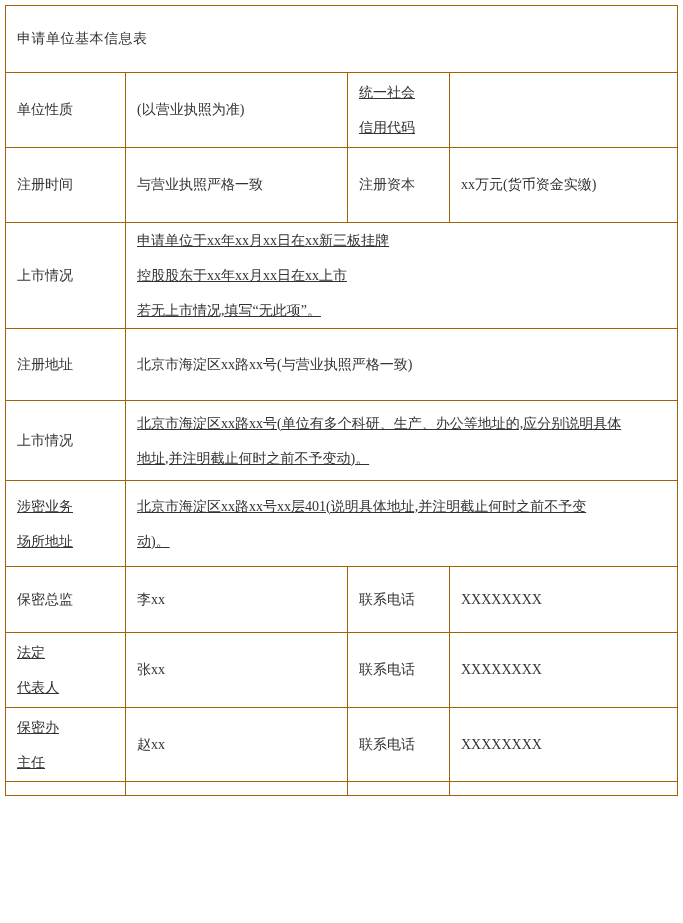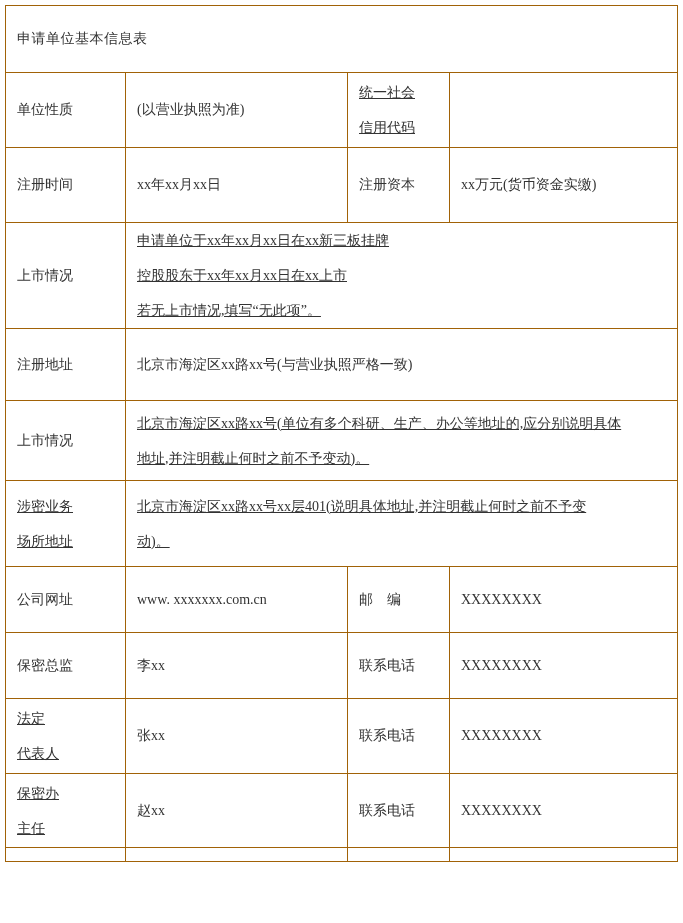--- a/index.html
+++ b/index.html
@@ -78,21 +78,21 @@
         <div class="lines">
           <div>统一社会</div>
           <div>信用代码</div>
         </div>
       </td>
       <td></td>
     </tr>
 
     <tr style="height:75px">
       <td class="label-col">注册时间</td>
-      <td>xx年xx月xx日</td>
+      <td>与营业执照严格一致</td>
       <td>注册资本</td>
       <td>xx万元(货币资金实缴)</td>
     </tr>
 
     <tr style="height:106px">
       <td class="label-col">上市情况</td>
       <td colspan="3">
         <div class="lines">
           <div>申请单位于xx年xx月xx日在xx新三板挂牌</div>
           <div>控股股东于xx年xx月xx日在xx上市</div>
@@ -124,26 +124,20 @@
         </div>
       </td>
       <td colspan="3">
         <div class="lines">
           <div>北京市海淀区xx路xx号xx层401(说明具体地址,并注明截止何时之前不予变</div>
           <div>动)。</div>
         </div>
       </td>
     </tr>
 
-    <tr style="height:66px">
-      <td class="label-col">公司网址</td>
-      <td>www. xxxxxxx.com.cn</td>
-      <td>邮　编</td>
-      <td>XXXXXXXX</td>
-    </tr>
 
 
     <tr style="height:66px">
       <td class="label-col">保密总监</td>
       <td>李xx</td>
       <td>联系电话</td>
       <td>XXXXXXXX</td>
     </tr>
 
     <tr style="height:75px">

